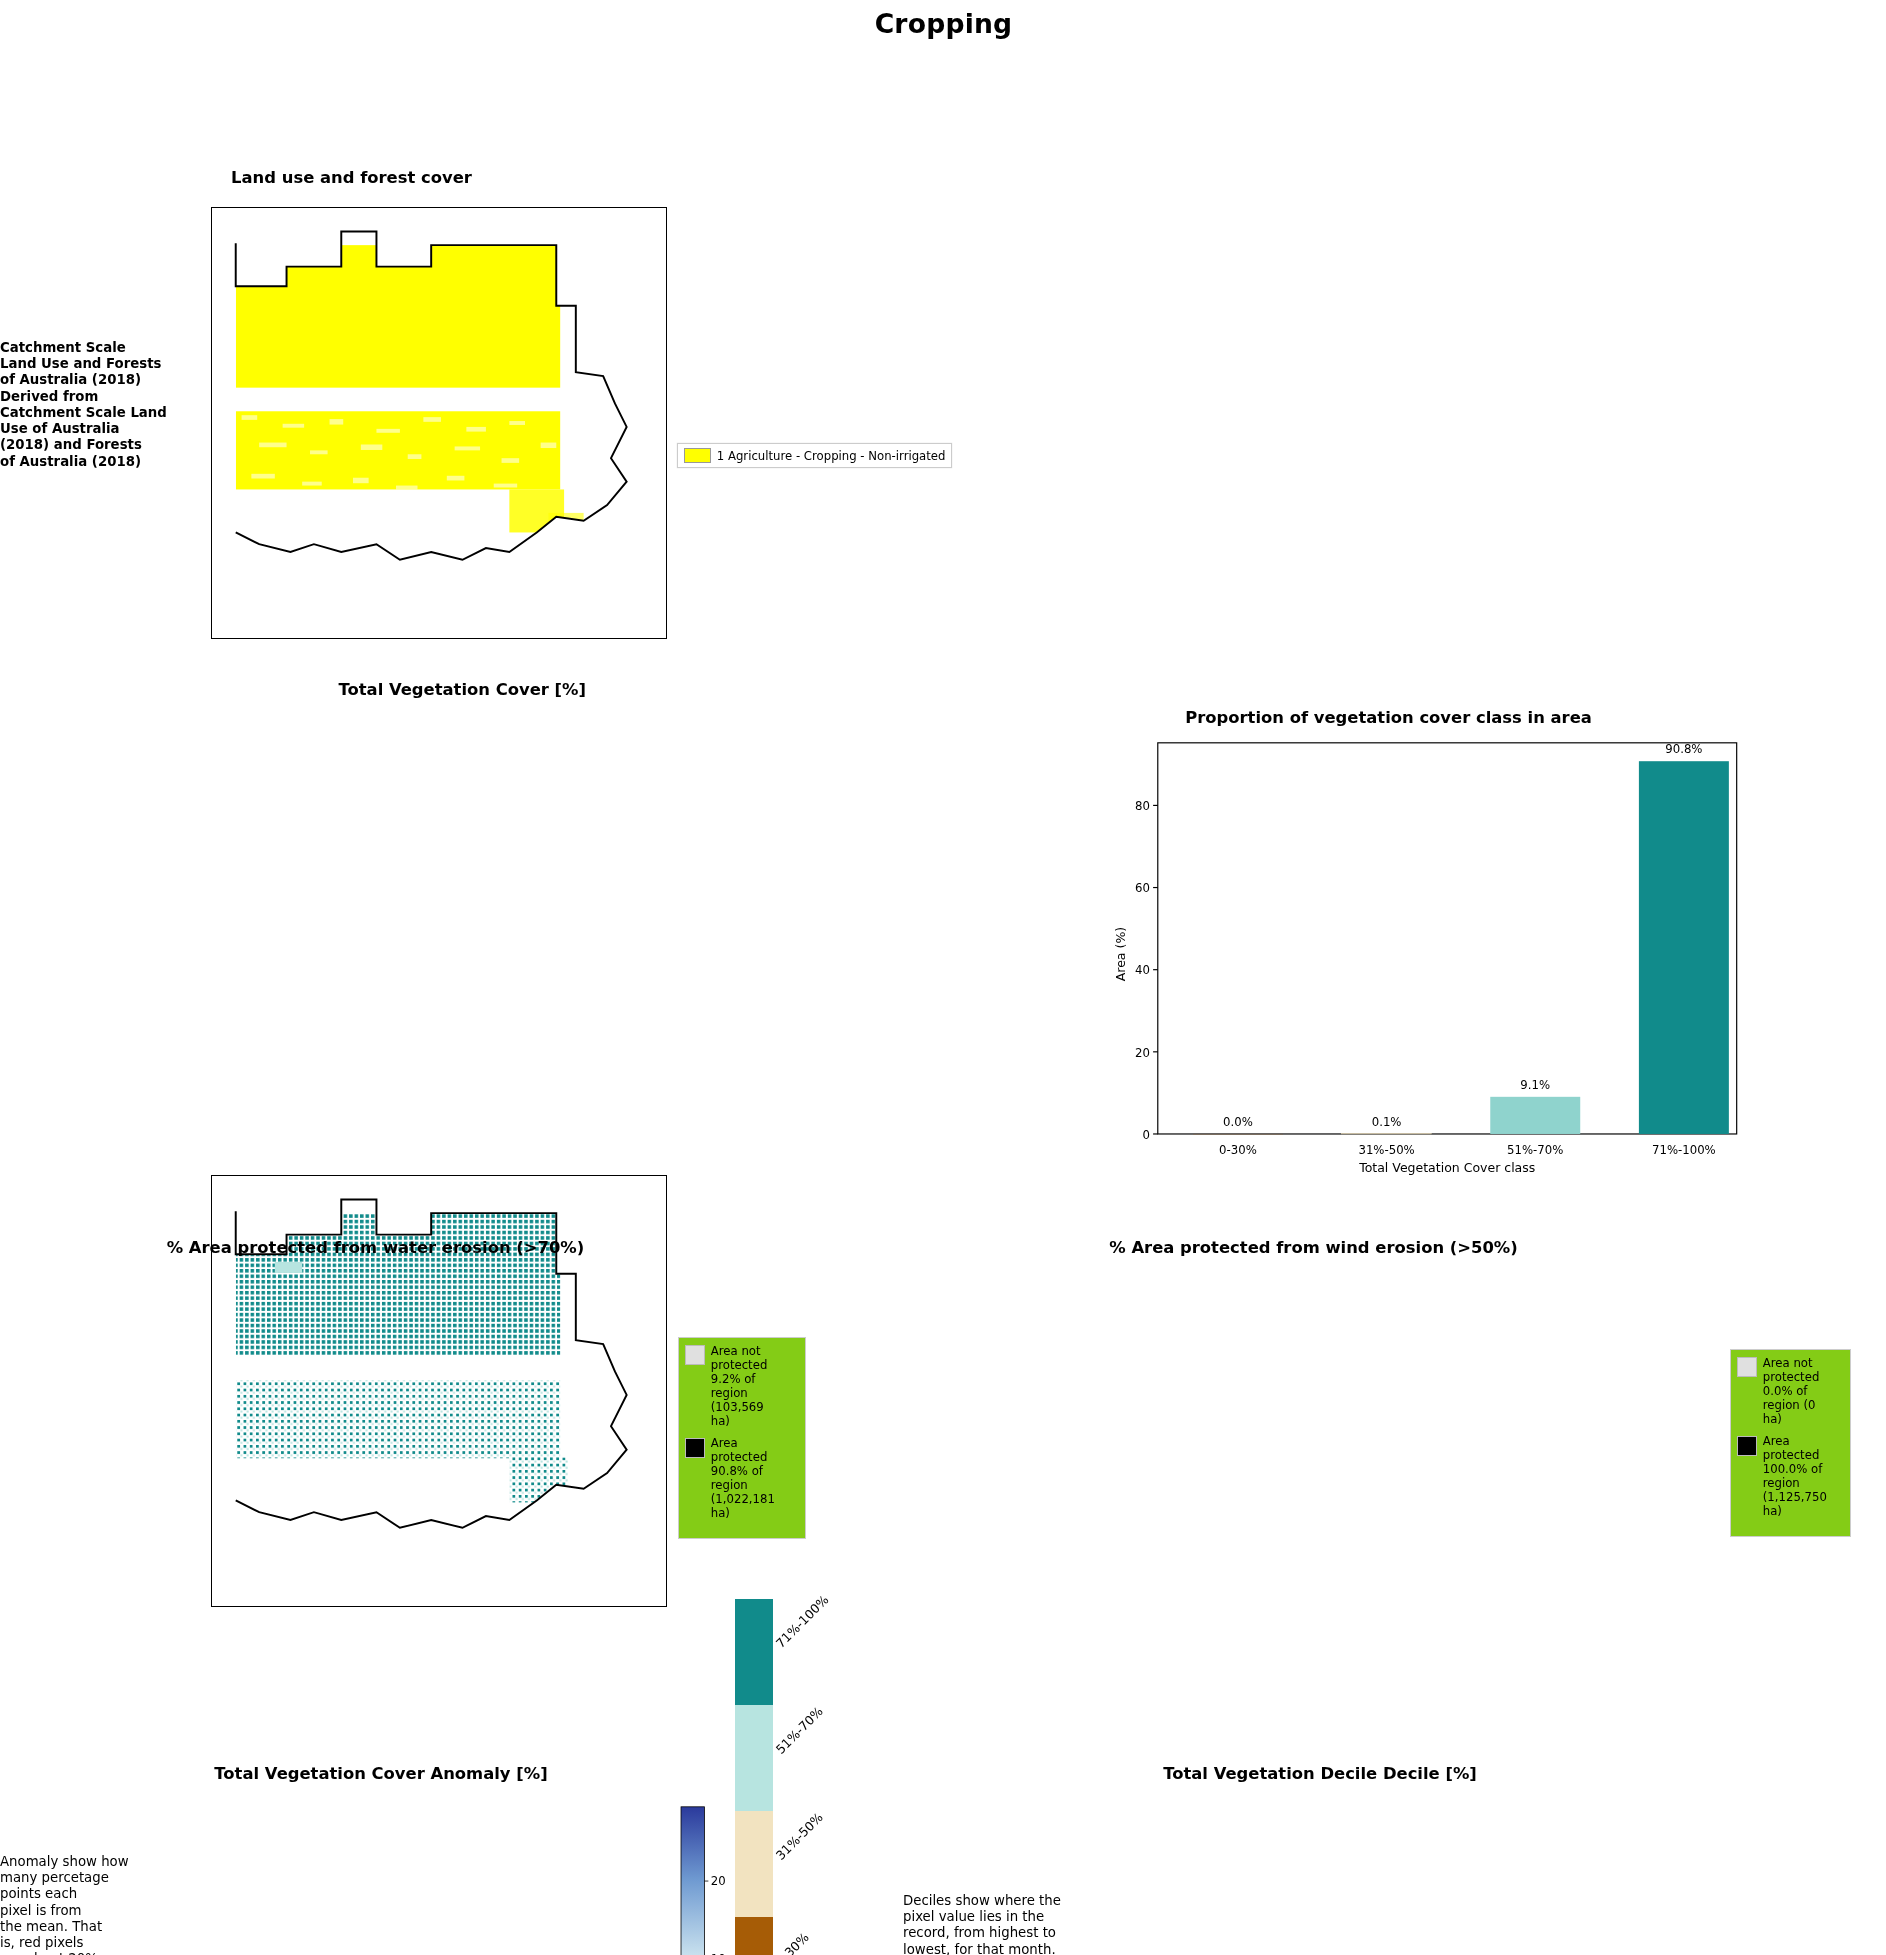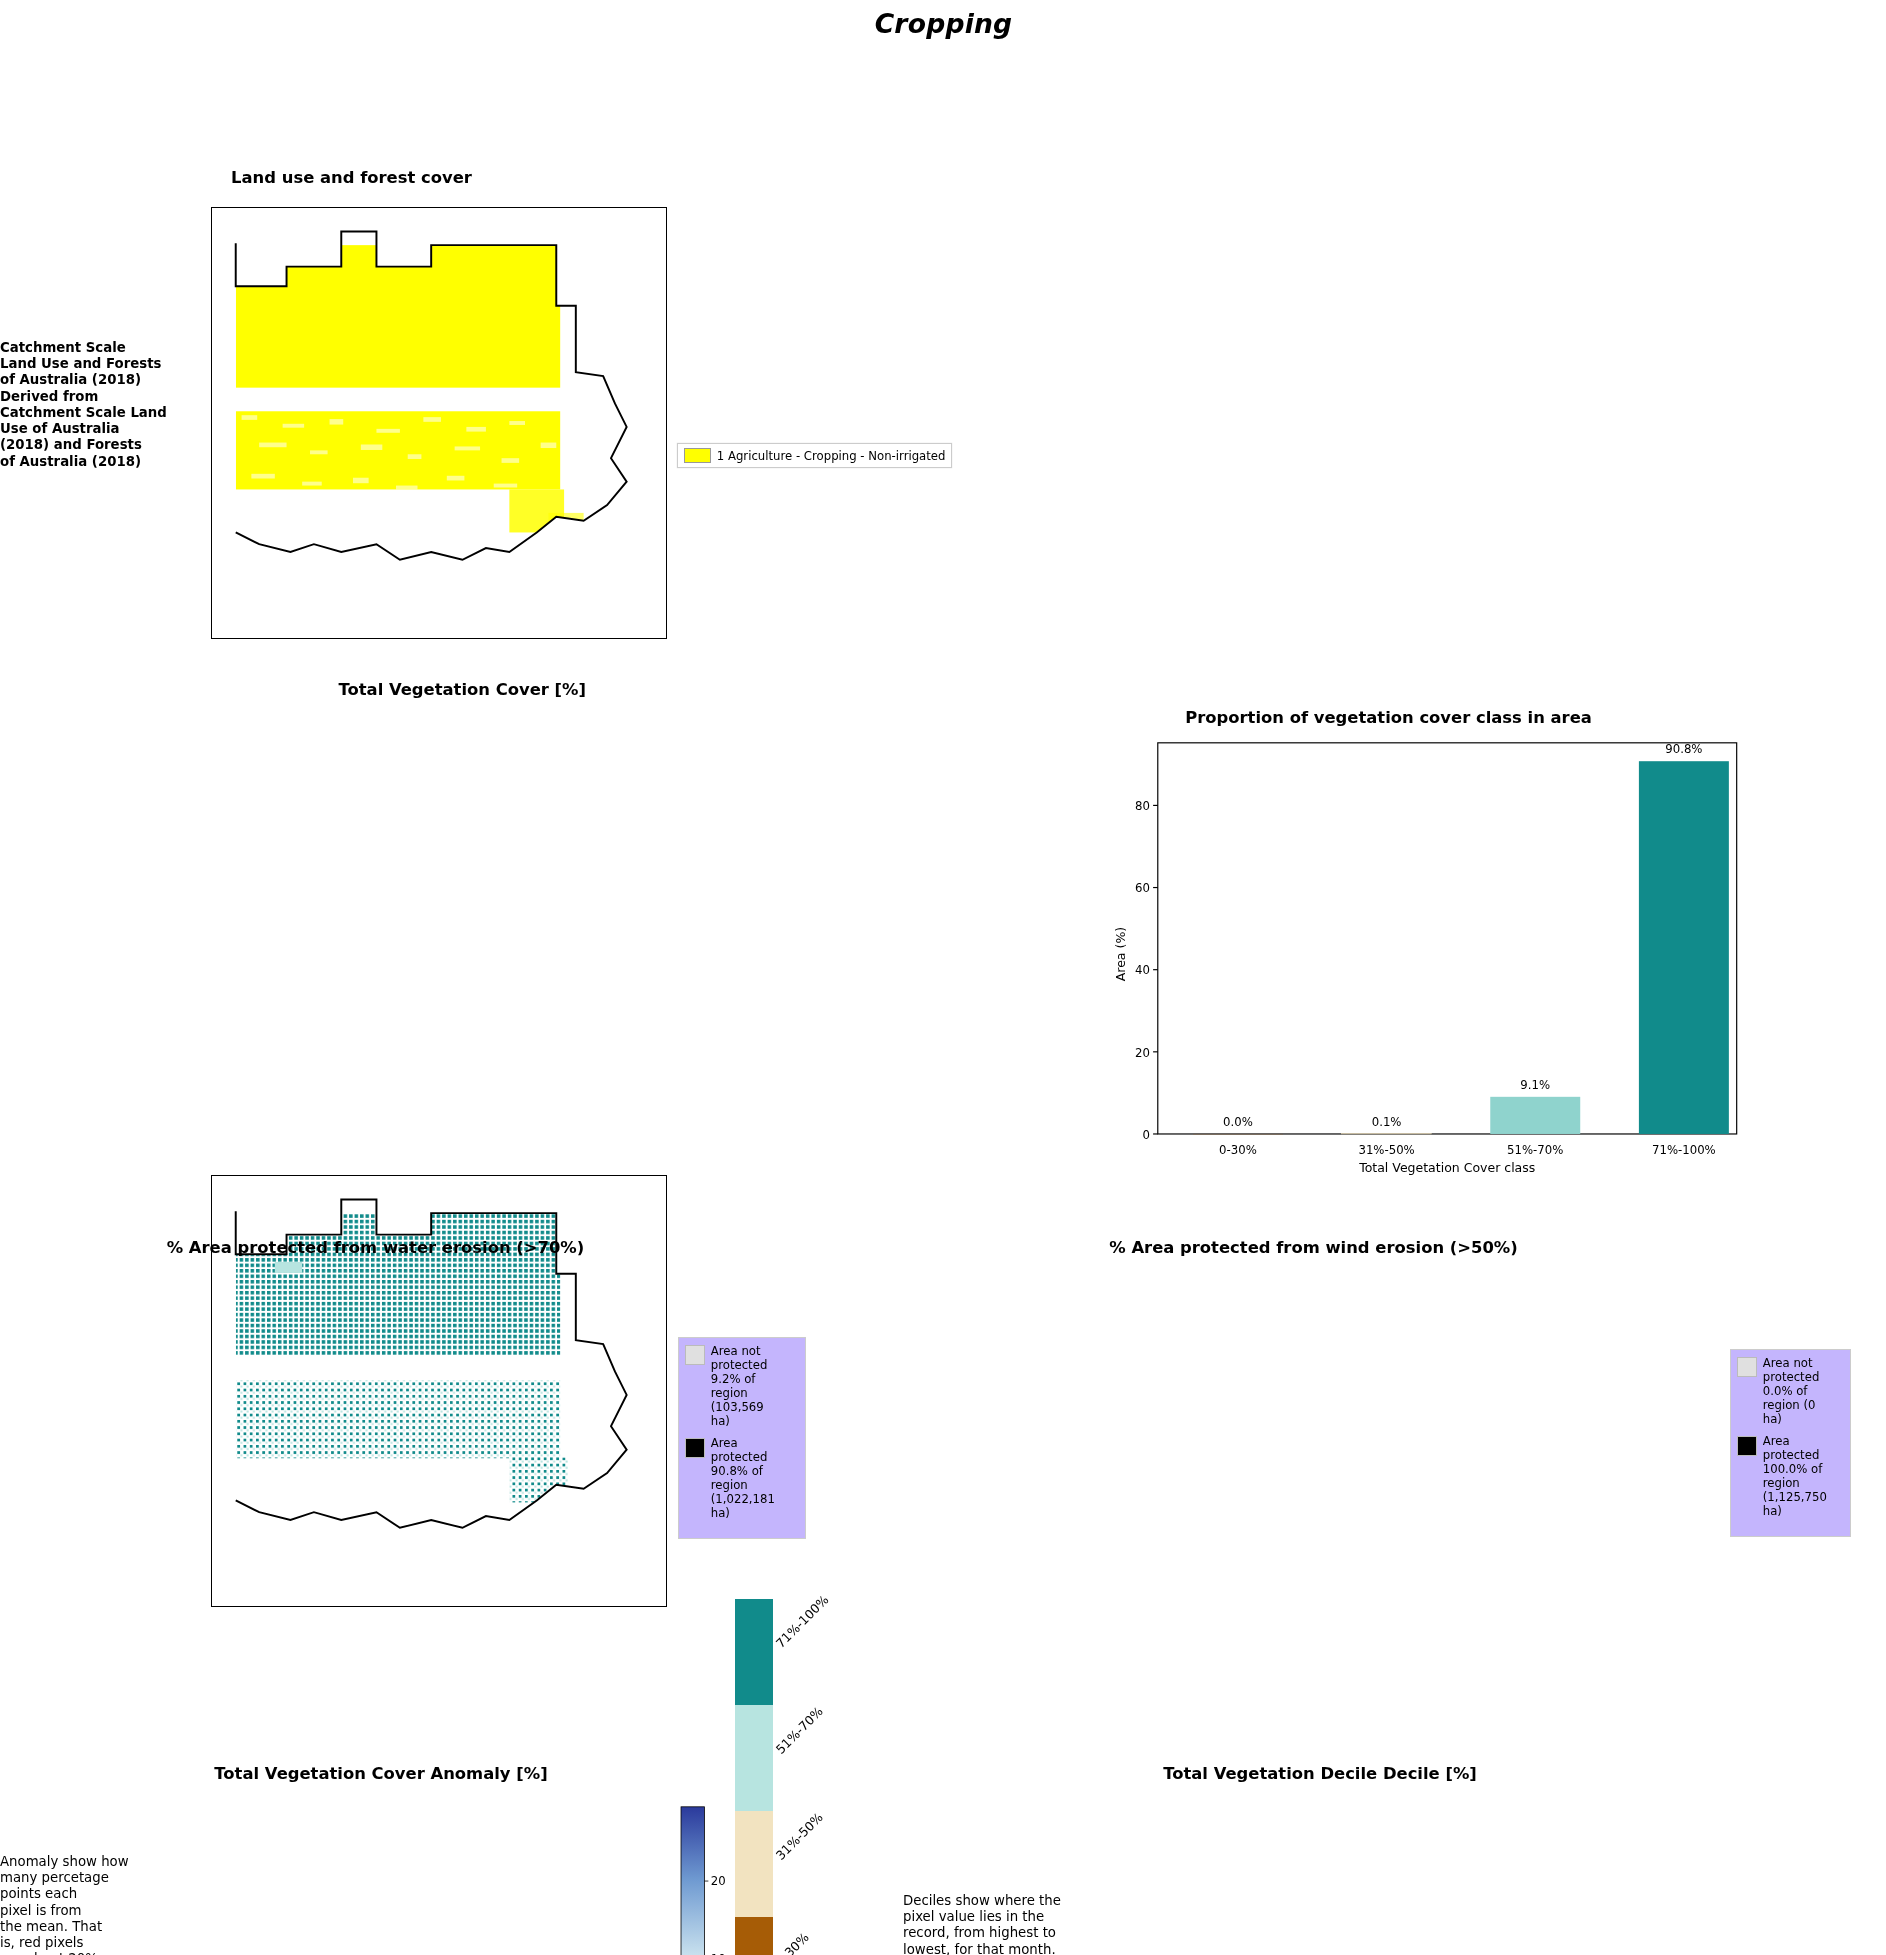--- a/index.html
+++ b/index.html
@@ -1,25 +1,25 @@
 <!DOCTYPE html>
 <html style="font-size:6.3px"><head>
 <meta charset="utf-8">
 <style>
   html,body{margin:0;padding:0;background:#ffffff;}
   body{width:1887px;height:2498px;font-family:"DejaVu Sans","Liberation Sans",sans-serif;color:#000;position:relative;}
   .page{position:relative;width:1887px;height:2498px;}
   .abs{position:absolute;}
-  .page-title{width:100%;text-align:center;top:7.8px;font-size:26.6px;font-weight:bold;letter-spacing:0.2px;font-style:italic;}
+  .page-title{width:100%;text-align:center;top:7.8px;font-size:26.6px;font-weight:bold;letter-spacing:0.2px;}
   .panel-title{font-size:16.4px;font-weight:bold;text-align:center;}
   .side-note{font-size:13.3px;line-height:1.22;white-space:pre-line;}
   .map-frame{border:1.2px solid #000;background:#fff;position:relative;overflow:hidden;}
   .legend-box{border:0.8px solid #cccccc;background:#ffffff;padding:3.9px 5.5px;font-size:11.7px;display:flex;align-items:center;gap:6.3px;box-shadow:0 0 0 0.4px #eee;}
   .swatch{width:25px;height:13.3px;display:inline-block;border:0.4px solid #999;}
-  .legend-col{border:0.8px solid #cccccc;background:#c4b5fd;padding:5.5px 6.3px;font-size:11.7px;line-height:1.2;}
+  .legend-col{border:0.8px solid #cccccc;background:#84cc16;padding:5.5px 6.3px;font-size:11.7px;line-height:1.2;}
   .legend-row{display:flex;align-items:flex-start;gap:5.5px;margin-bottom:8.6px;}
   .legend-row:last-child{margin-bottom:12px;}
   .legend-chip{width:18px;height:18px;flex:none;border:0.4px solid #bbb;margin-top:1.6px;}
   .legend-text{white-space:pre-line;}
   .cbar{position:relative;}
   .cbar .seg{position:relative;}
   .cbar-label{position:absolute;left:100%;margin-left:4.7px;font-size:12.5px;transform-origin:left center;white-space:nowrap;}
   .vrot{transform:rotate(-45deg);}
   svg{display:block;}
   .axis-text{font-size:30px;fill:#000;font-family:"DejaVu Sans","Liberation Sans",sans-serif;}

